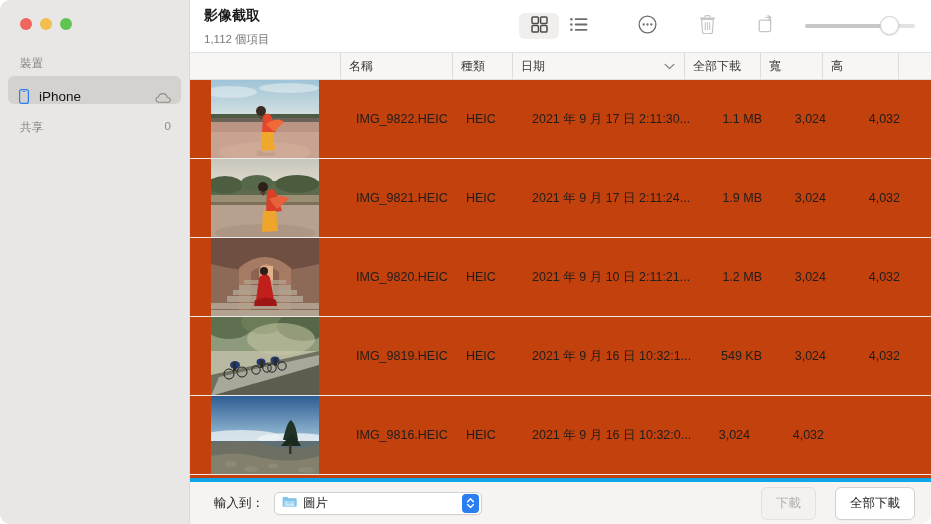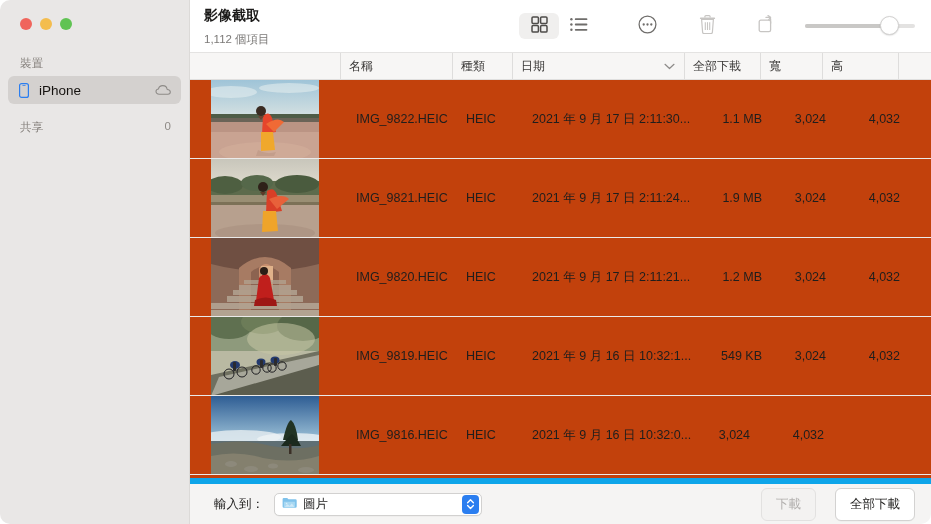--- a/index.html
+++ b/index.html
@@ -50,21 +50,21 @@
   }
   .sb-count {
     font-size: 11.5px; color: #8e8a86;
     background: transparent;
     padding: 0 2px;
   }
   .sb-item {
     margin: 0 8px;
     height: 28px;
     display: flex;
-    align-items: center;
+    align-items: flex-end;
     border-radius: 6px;
     padding: 0 9px 0 11px;
     gap: 10px;
   }
   .sb-item.selected { background: #d4d1cf; }
   .sb-item-label {
     font-size: 13.5px;
     color: #15120f;
     flex: 1;
   }
@@ -205,21 +205,21 @@
     position: relative;
     background: #cfcfcf;
   }
   .thumb svg { display: block; width: 108px; height: 79px; }
 
   
   .bottom-bar {
     height: 46px;
     flex: 0 0 46px;
     background: #f5f4f3;
-    border-top: 6px solid #0ea5e9;
+    border-top: 4px solid #0ea5e9;
     display: flex;
     align-items: center;
     padding: 0 16px 0 24px;
     gap: 10px;
   }
   .import-label { font-size: 12.5px; color: #1f1e1d; }
   .popup {
     width: 208px; height: 23px;
     background: #ffffff;
     border: 1px solid #d2d1d0;
@@ -531,21 +531,21 @@
     </svg>
               </div>
             </div>
             <div class="cell c-name">
               <span>IMG_9820.HEIC</span>
             </div>
             <div class="cell c-kind">
               <span>HEIC</span>
             </div>
             <div class="cell c-date">
-              <span>2021 年 9 月 17 日 2:11:21...</span>
+              <span>2021 年 9 月 10 日 2:11:21...</span>
             </div>
             <div class="cell c-size">
               <span>1.2 MB</span>
             </div>
             <div class="cell c-w">
               <span>3,024</span>
             </div>
             <div class="cell c-h">
               <span>4,032</span>
             </div>

